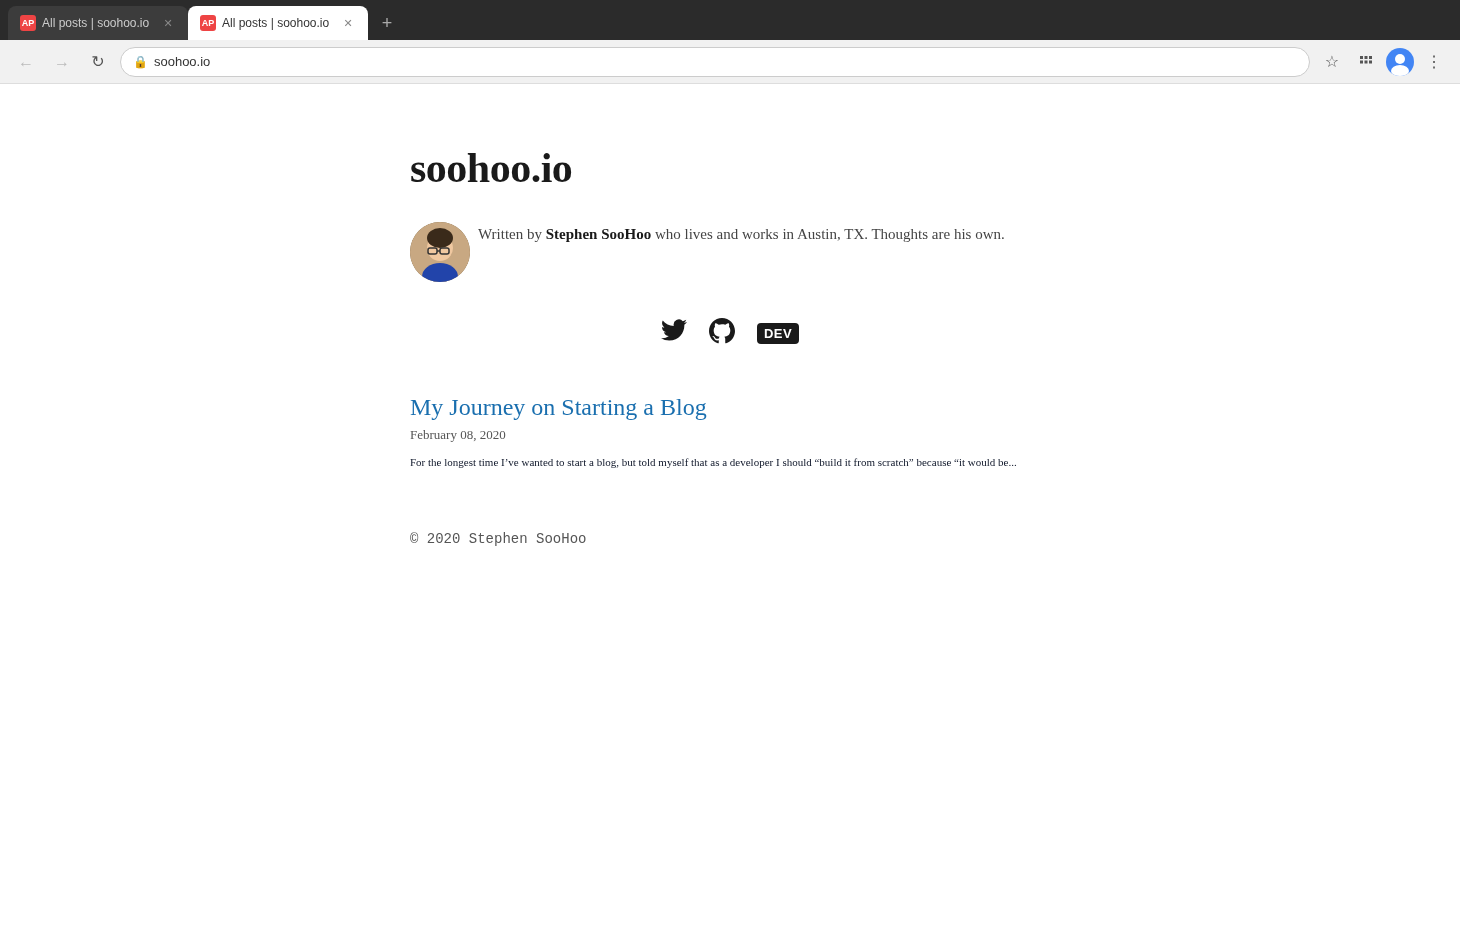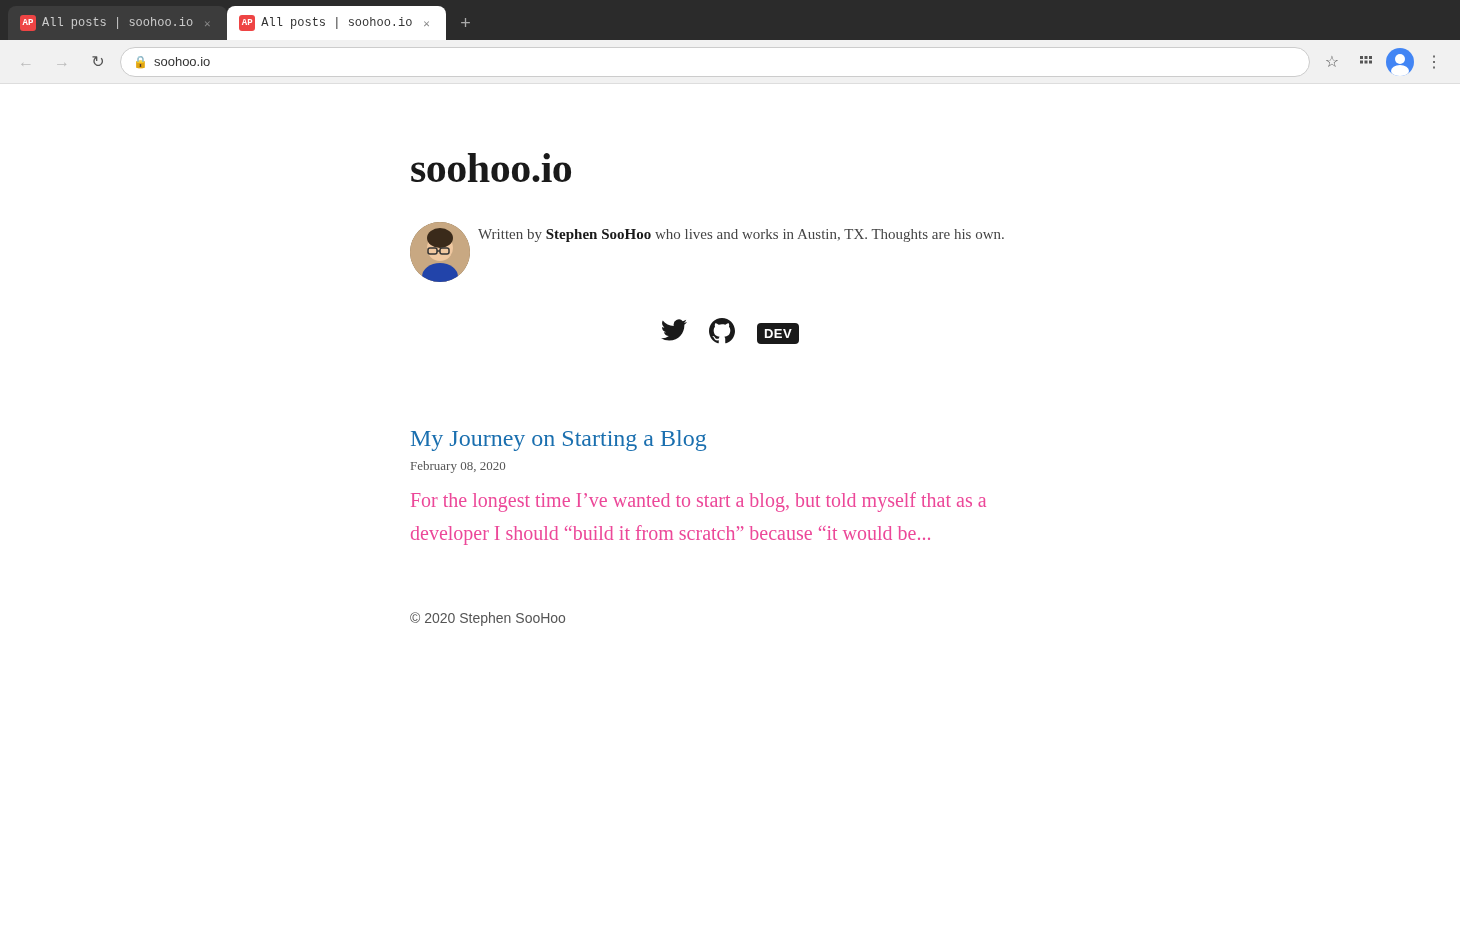--- a/index.html
+++ b/index.html
@@ -26,21 +26,21 @@
       display: flex;
       align-items: stretch;
       padding-top: 6px;
       padding-left: 8px;
       gap: 0;
     }
 
     .browser-tab {
       background: #3c3c3c;
       color: #ccc;
-      font-family: Liberation Mono, monospace;
+      font-family: Liberation Sans, sans-serif;
       font-size: 12px;
       display: flex;
       align-items: center;
       padding: 0 12px;
       gap: 6px;
       border-radius: 8px 8px 0 0;
       min-width: 180px;
       max-width: 220px;
       position: relative;
     }
@@ -238,21 +238,21 @@
     }
 
     .author-name {
       font-weight: bold;
       color: #1a1a1a;
     }
 
     .social-icons {
       display: flex;
       gap: 22px;
-      margin-bottom: 77px;
+      margin-bottom: 46px;
       justify-content: center;
     }
 
     .social-link {
       color: #1a1a1a;
       text-decoration: none;
       display: flex;
       align-items: center;
       justify-content: center;
     }
@@ -297,27 +297,27 @@
 
     .post-date {
       font-family: Liberation Serif, serif;
       font-size: 13px;
       color: #555;
       margin-bottom: 10px;
     }
 
     .post-excerpt {
       font-family: Georgia, serif;
-      font-size: 20px;
-      color: #ec4899;
+      font-size: 11px;
+      color: #0f172a;
       line-height: 1.65;
     }
 
     .site-footer {
-      font-family: Liberation Sans, sans-serif;
+      font-family: Liberation Mono, monospace;
       font-size: 14px;
       color: #555;
       margin-top: 20px;
     }
   </style>
 </head>
 <body>
 
 <div class="browser-chrome">
 

